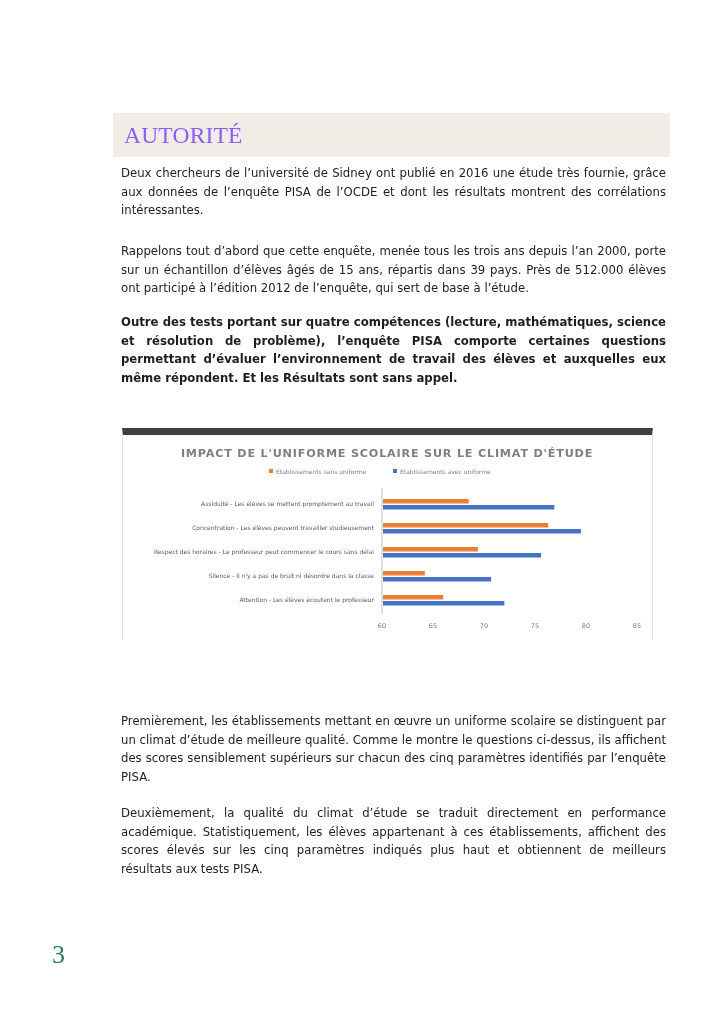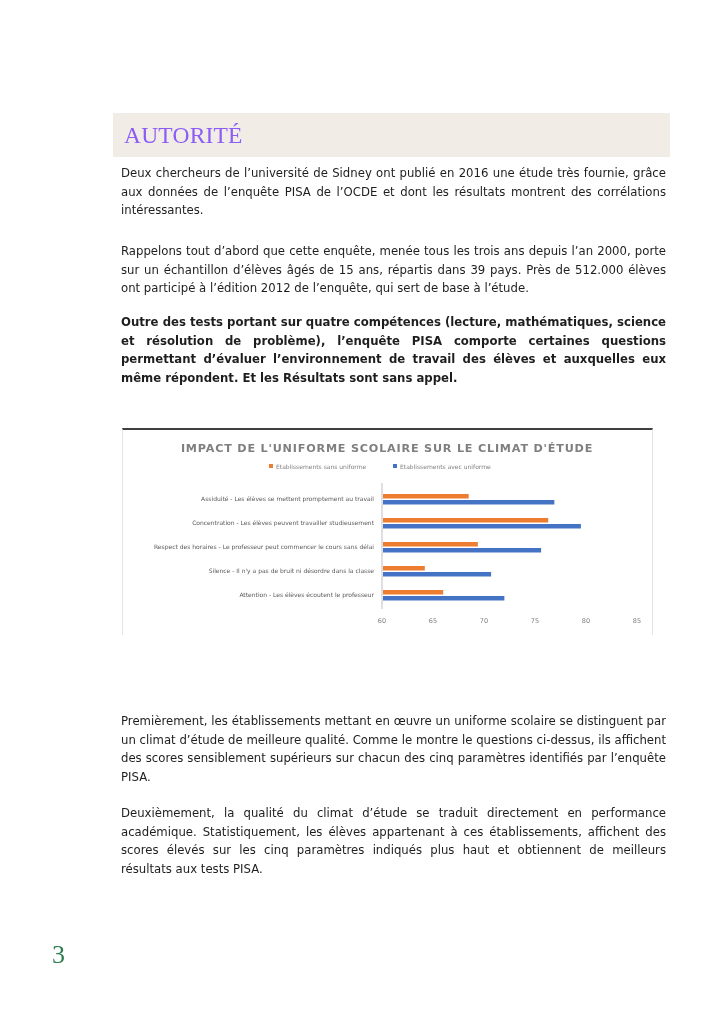--- a/index.html
+++ b/index.html
@@ -5,21 +5,21 @@
   html, body { margin: 0; padding: 0; background: #ffffff; }
   body { width: 724px; height: 1024px; position: relative; overflow: hidden; font-family: "DejaVu Sans", sans-serif; color: #222; }
   .heading-band { position: absolute; left: 113px; top: 113px; width: 557px; height: 44px; background: #f1ece6; }
   .heading-band h1 { margin: 0; position: absolute; left: 11px; top: 9px; font-family: "Liberation Serif", serif; font-weight: normal; font-size: 23.5px; color: #8b5cf6; letter-spacing: 0.2px; }
   .para { position: absolute; left: 121px; width: 545px; font-size: 11.7px; line-height: 18.6px; text-align: justify; color: #1e1e1e; margin: 0; font-family: "DejaVu Sans", sans-serif; }
   .p1 { top: 164px; }
   .p2 { top: 242px; }
   .p3 { top: 313px; font-weight: bold; }
   .p4 { top: 712px; }
   .p5 { top: 804px; }
-  .chart-frame { position: absolute; left: 122px; top: 428px; width: 529px; height: 205px; border-top: 2px solid #404040; border-left: 1px solid #e3e3e3; border-right: 1px solid #e3e3e3; background: #fff; }
+  .chart-frame { position: absolute; left: 122px; top: 428px; width: 529px; height: 205px; border-top: 7px solid #404040; border-left: 1px solid #e3e3e3; border-right: 1px solid #e3e3e3; background: #fff; }
   .chart-frame svg { position: absolute; left: 0; top: 0; }
   .page-number { position: absolute; left: 52px; top: 940px; font-family: "Liberation Serif", serif; font-size: 26px; color: #2e7d4f; }
 </style>
 </head>
 <body>
 
 <div class="heading-band">
   <h1>AUTORITÉ</h1>
 </div>
 

